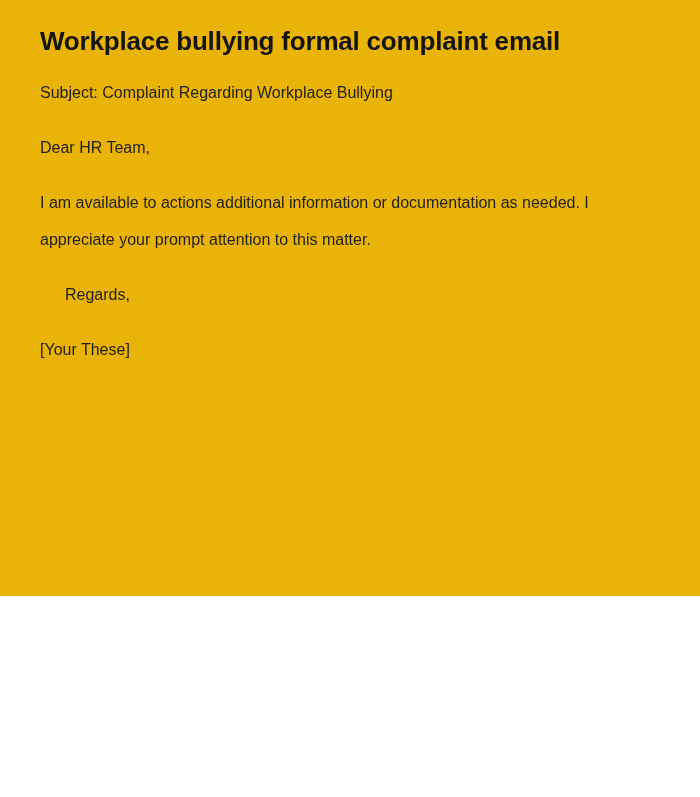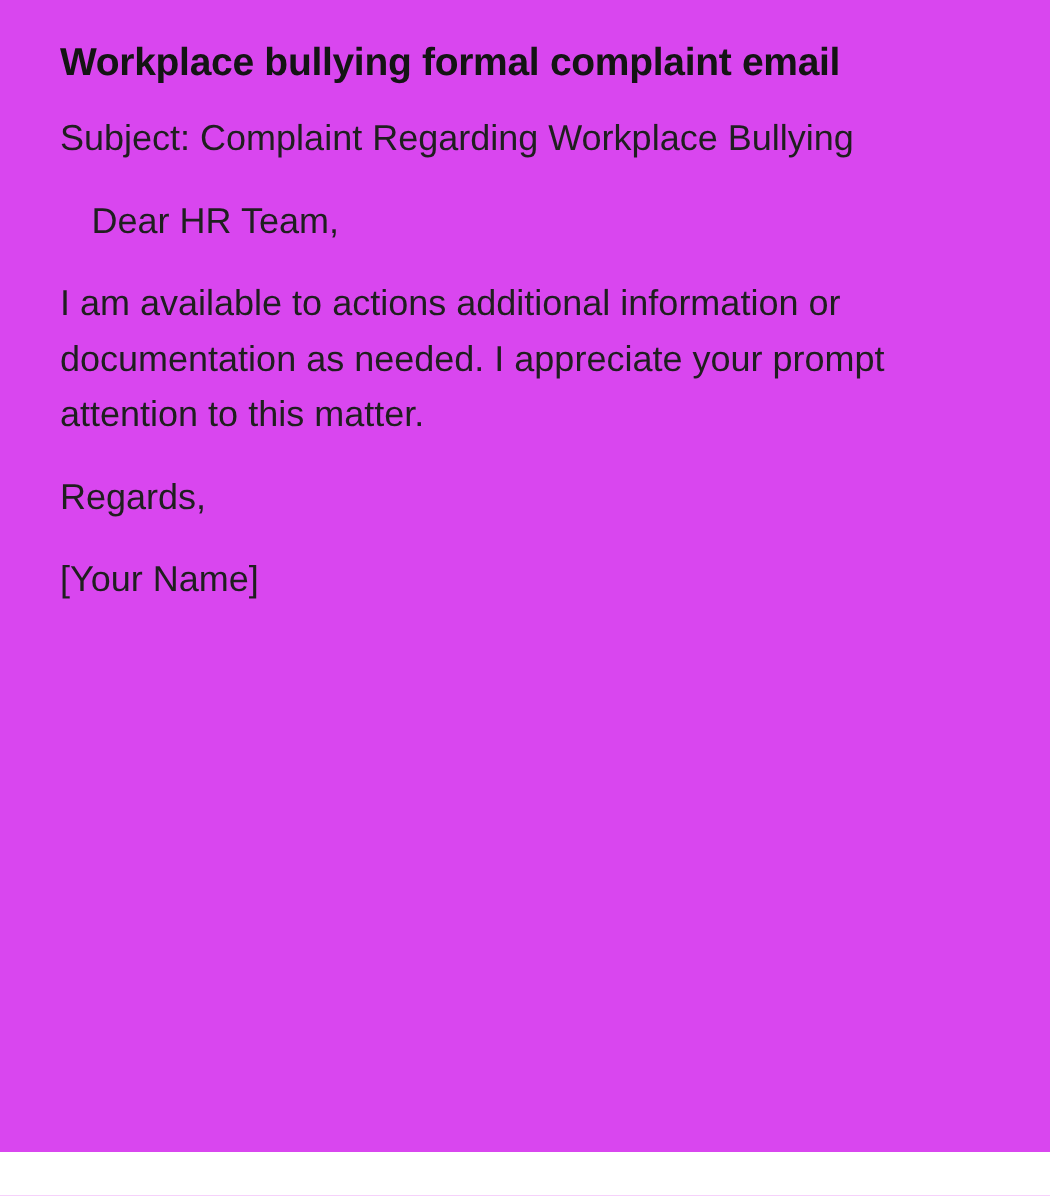--- a/index.html
+++ b/index.html
@@ -11,52 +11,52 @@
     width: 700px;
     height: 797px;
     font-family: "Liberation Sans", sans-serif;
     color: #1c1c1c;
     -webkit-font-smoothing: antialiased;
     overflow: hidden;
   }
   .page {
     box-sizing: border-box;
     width: 700px;
-    height: 768px;
+    height: 596px;
     padding: 26px 60px 0 40px;
-    background: #d946ef;
+    background: #eab308;
   }
   .doc-title {
     font-size: 26px;
     font-weight: 700;
     line-height: 1.2;
     letter-spacing: -0.2px;
     margin: 0 0 17px 0;
     color: #141414;
   }
   .body-block {
-    font-size: 24px;
+    font-size: 16px;
     line-height: 37px;
     font-weight: 400;
     margin: 0 0 18px 0;
     color: #1f1f1f;
     max-width: 600px;
   }
   .body-block:last-child {
     margin-bottom: 0;
   }
   .subject-line {
     margin-bottom: 18px;
   }
   .salutation {
     margin-bottom: 18px;
-    margin-left: 21px;
   }
   .signoff {
     margin-bottom: 18px;
+    margin-left: 25px;
   }
   .signature-name {
     margin-bottom: 0;
   }
 </style>
 </head>
 <body>
 
 <div class="page">
 
@@ -65,15 +65,15 @@
   <p class="body-block subject-line">Subject: Complaint Regarding Workplace Bullying</p>
 
   <p class="body-block salutation">Dear HR Team,</p>
 
 
 
   <p class="body-block">I am available to actions additional information or documentation as needed. I appreciate your prompt attention to this matter.</p>
 
   <p class="body-block signoff">Regards,</p>
 
-  <p class="body-block signature-name">[Your Name]</p>
+  <p class="body-block signature-name">[Your These]</p>
 
 </div>
 
 </body></html>

